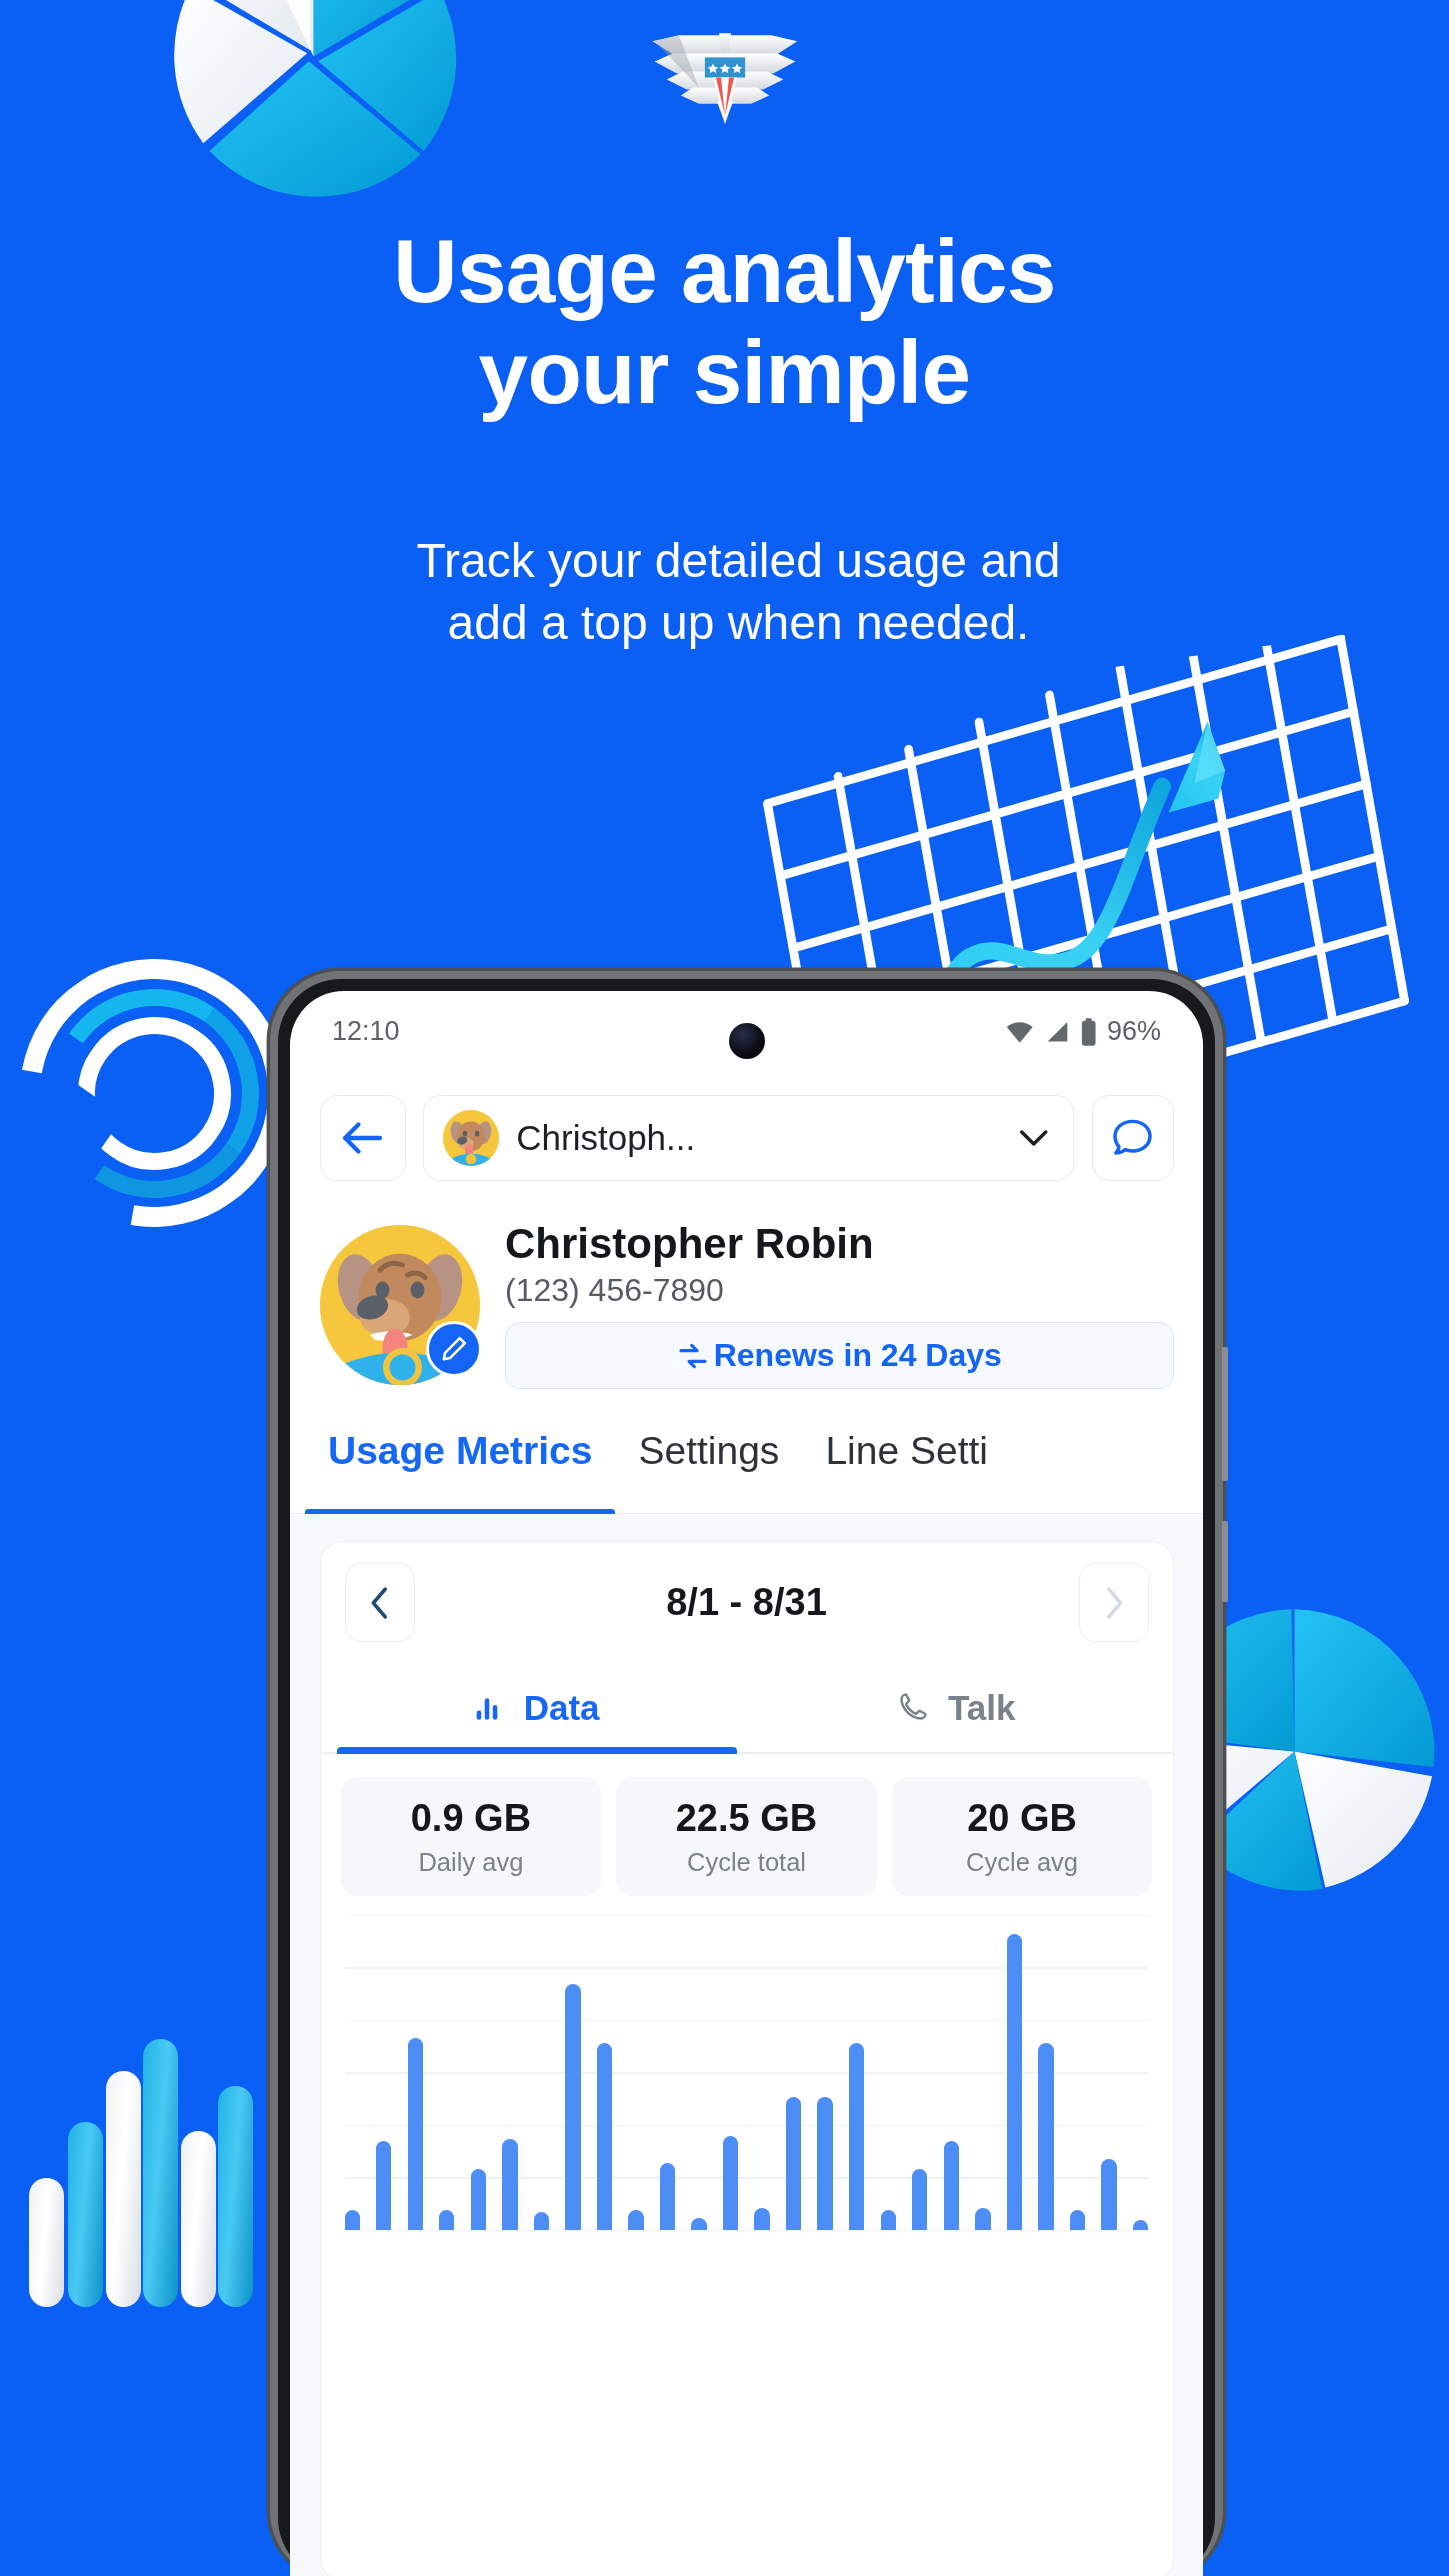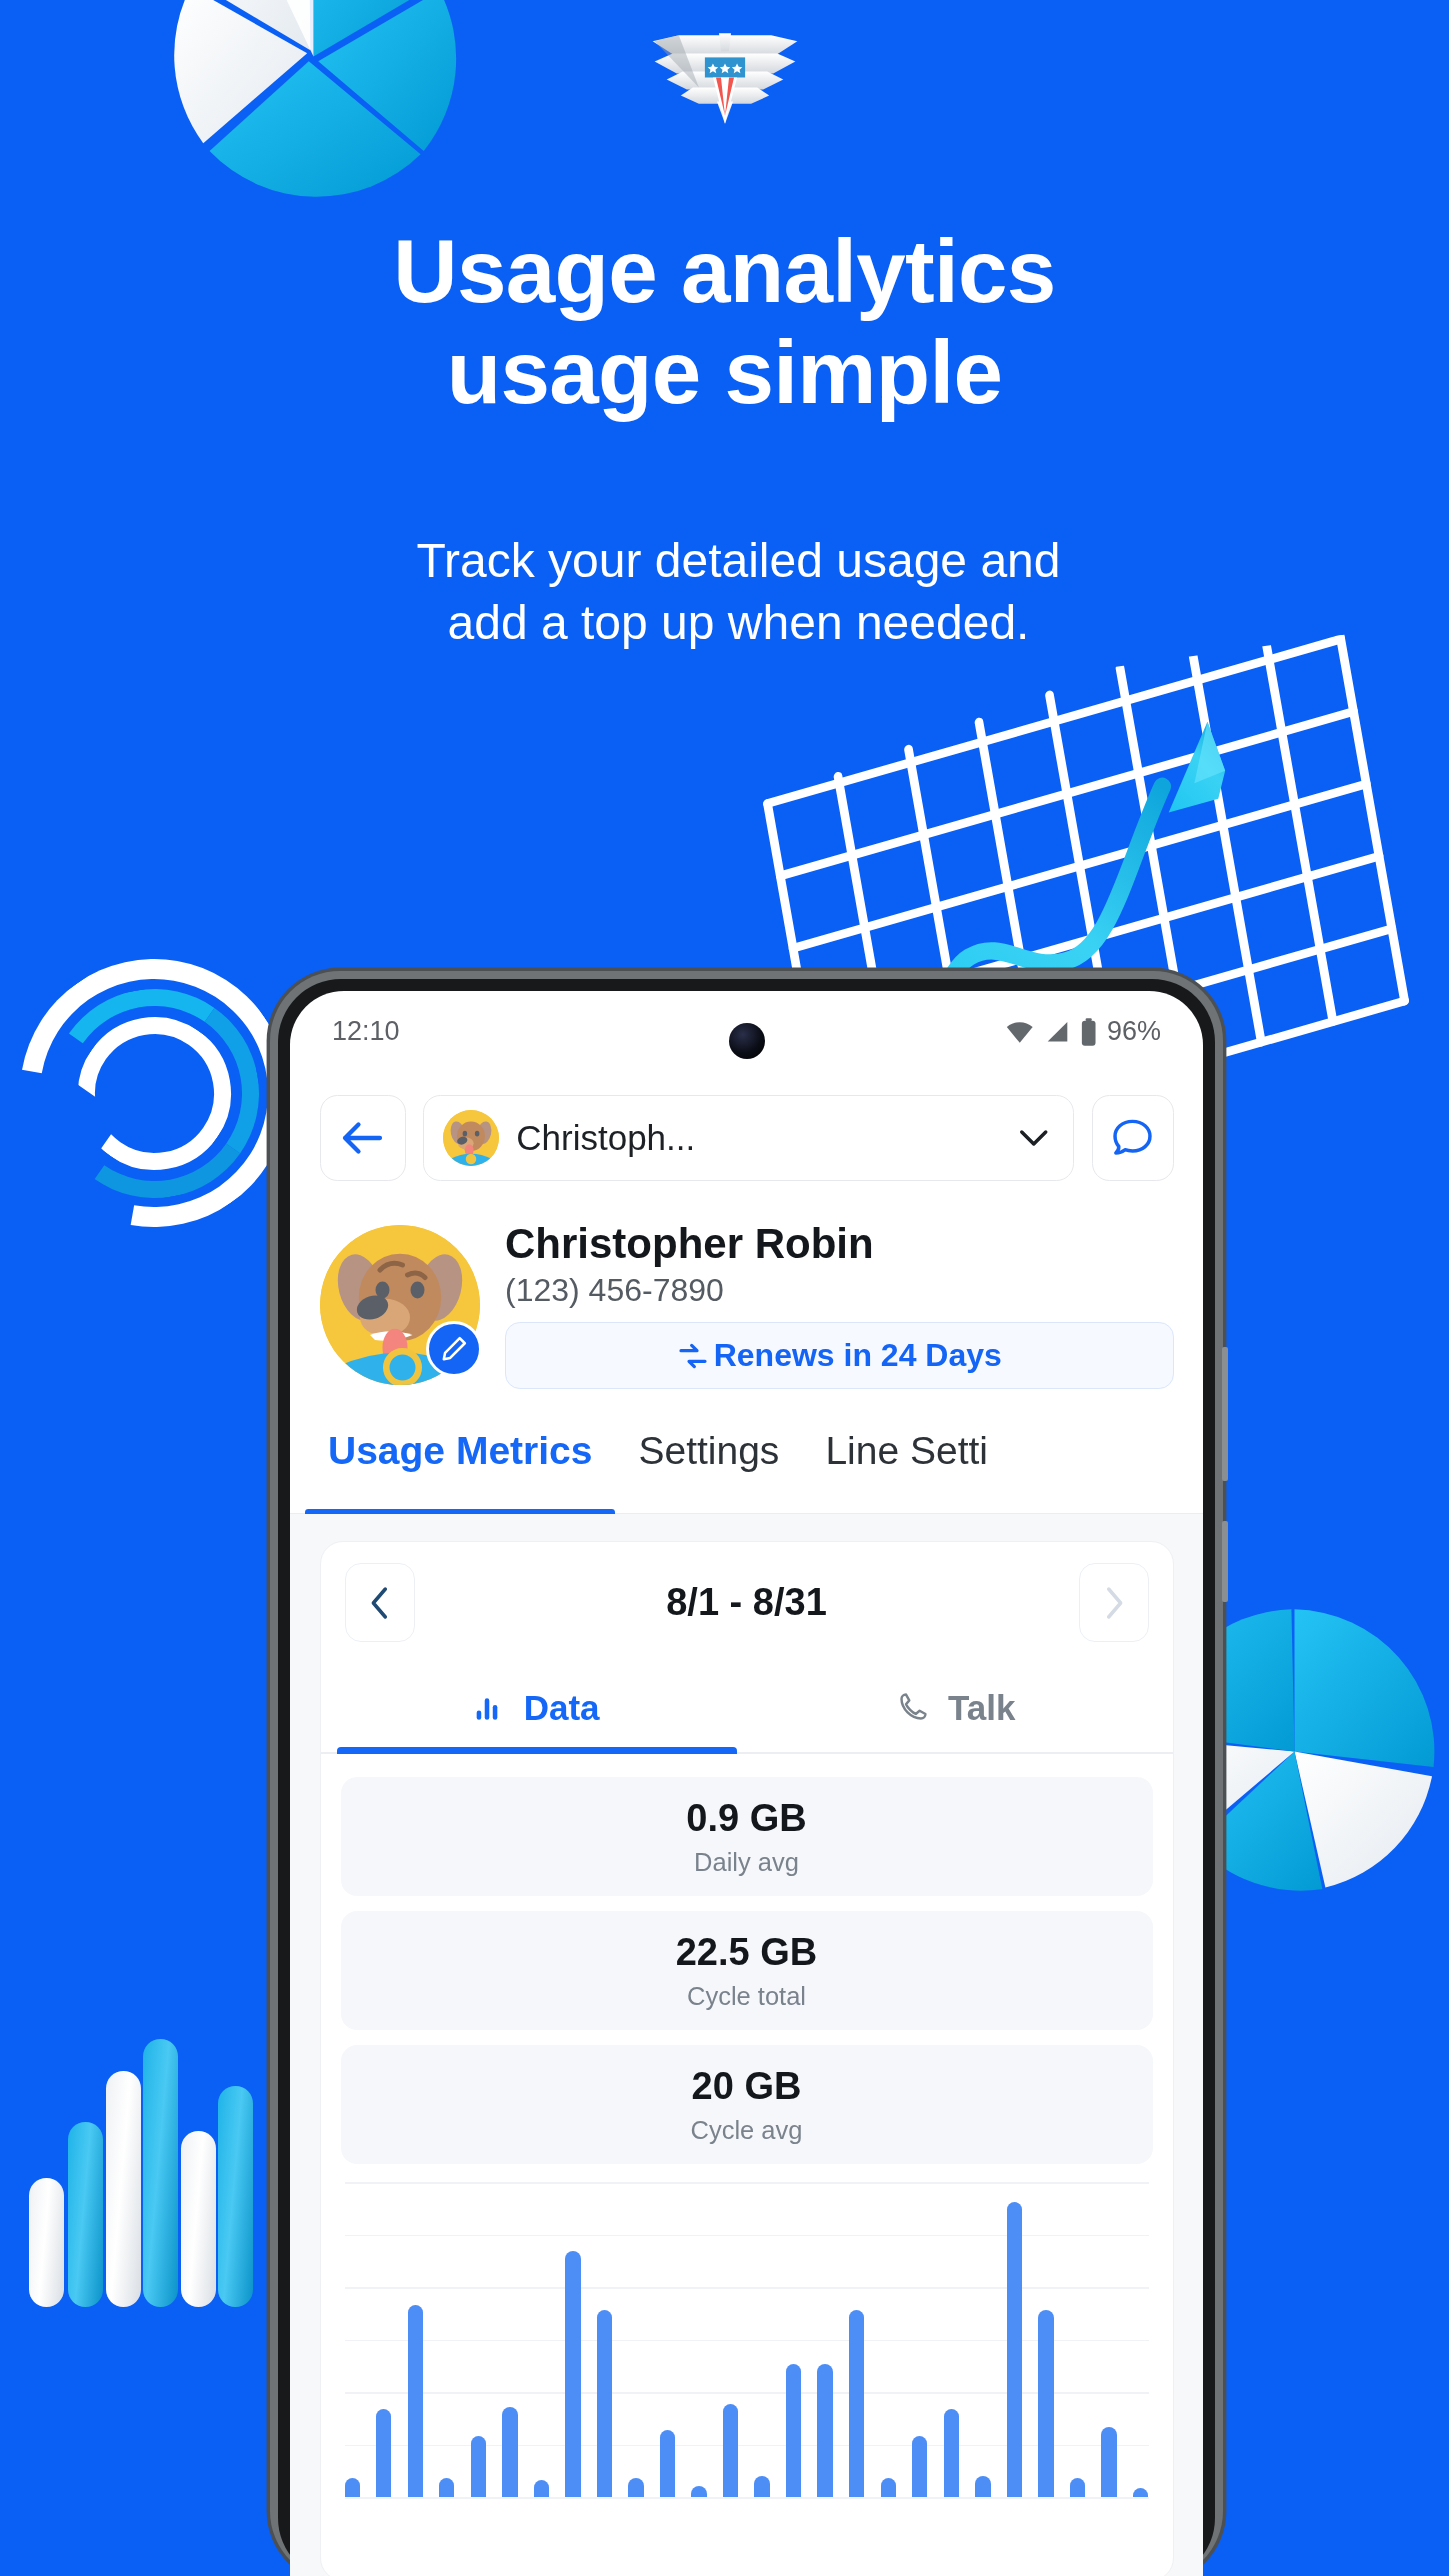--- a/index.html
+++ b/index.html
@@ -193,21 +193,21 @@
     flex:1; display:flex; align-items:center; justify-content:center; gap:20px;
     font-size:35px; color:#7a828c; font-weight:600; position:relative;
   }
   .subtab.active { color:#1467f7; }
   .subtab.active:after {
     content:""; position:absolute; left:9.4px; right:9.4px; bottom:-2px; height:6.7px;
     background:#1467f7; border-radius:4px 4px 0 0;
   }
 
   
-  #stats { display:flex; gap:14.8px; padding:23px 20px 9.4px 20px;flex-direction:column; }
+  #stats { display:flex; gap:14.8px; padding:23px 20px 9.4px 20px; }
   .stat {
     flex:1; background:#f5f7fb; border-radius:16px; padding:20px 6.7px 19px 6.7px;
     text-align:center;
   }
   .stat-val { font-size:38px; font-weight:700; color:#14181c; }
   .stat-lbl { font-size:25.5px; color:#7a828c; margin-top:8px; }
 
   
   #chart { position:relative; height:315px; margin:9.4px 24px 0 24px; }
   .gridline { position:absolute; left:0; right:0; height:1.3px; background:#f0f2f5; }
@@ -330,21 +330,21 @@
     </g>
     <path d="M88 50 L112 50 L100 96 Z" fill="#ffffff"></path>
     <path d="M91 50 L96 50 L100 88 Z" fill="#f2564f"></path>
     <path d="M104 50 L109 50 L100 88 Z" fill="#f2564f"></path>
     <path d="M54 8 L30 14 L74 60 Z" fill="#9ba3ab" opacity=".45"></path>
   </svg>
 </div>
 
 <div id="headline">
   <div>Usage analytics</div>
-  <div>usage simple</div>
+  <div>your simple</div>
 </div>
 <div id="subhead">
   <div>Track your detailed usage and</div>
   <div>add a top up when needed.</div>
 </div>
 
 <div id="phone">
   <div class="sidebtn" style="top:376px; height:134px;"></div>
   <div class="sidebtn" style="top:550px; height:81px;"></div>
   <div id="phone-inner">

